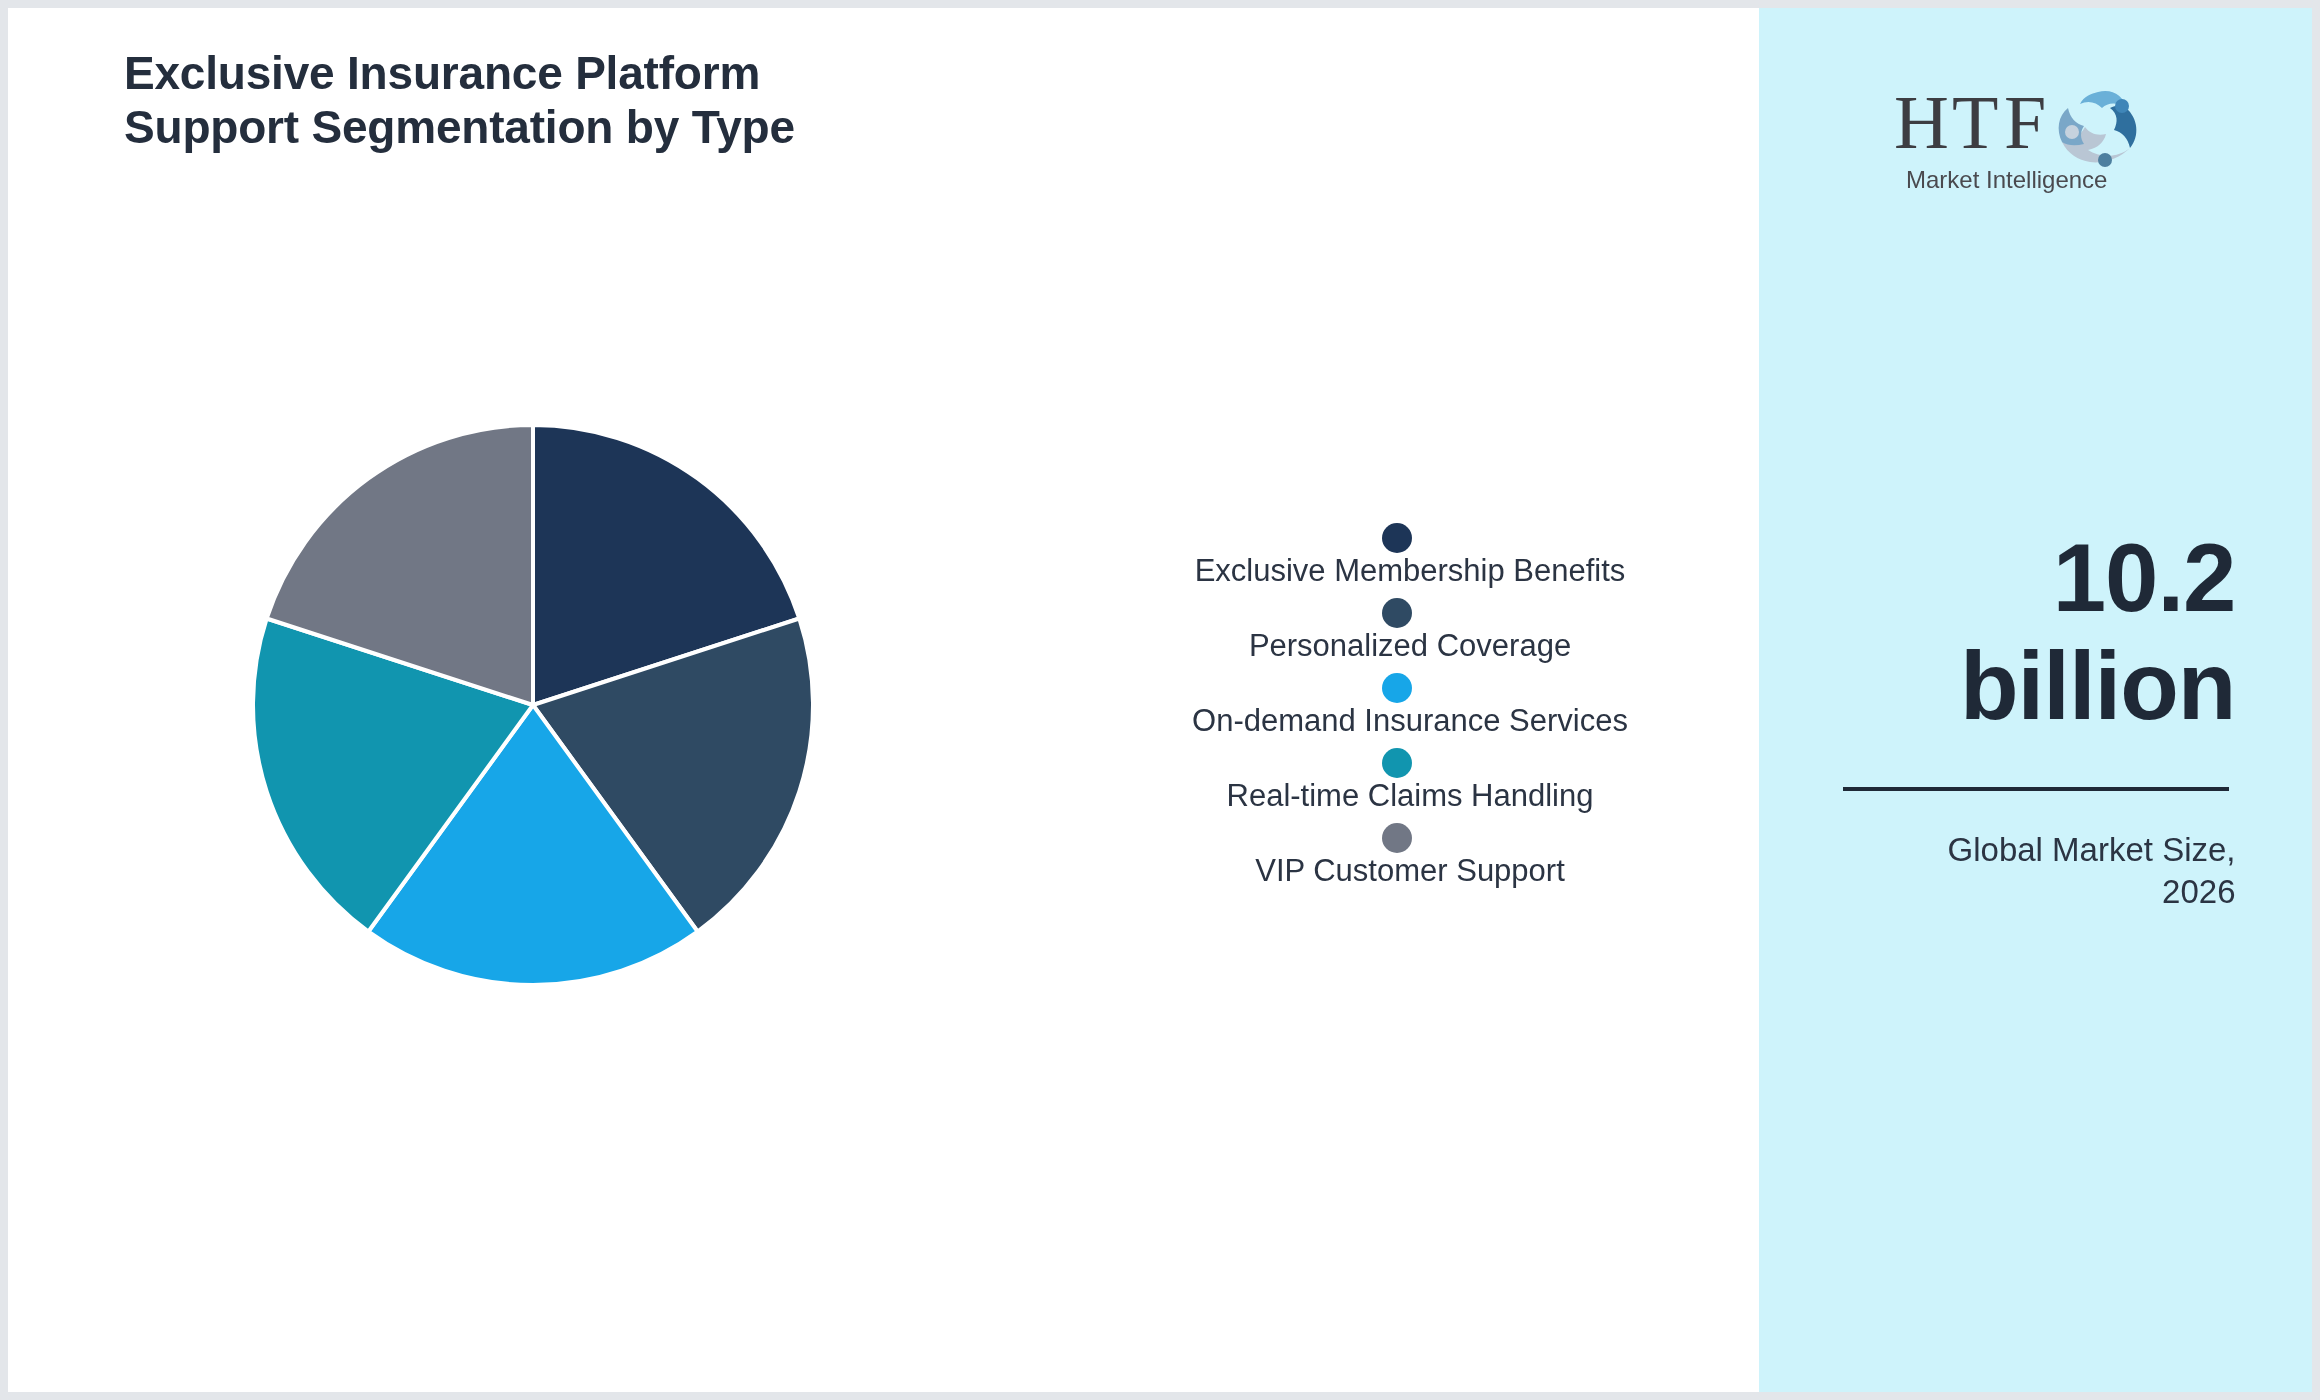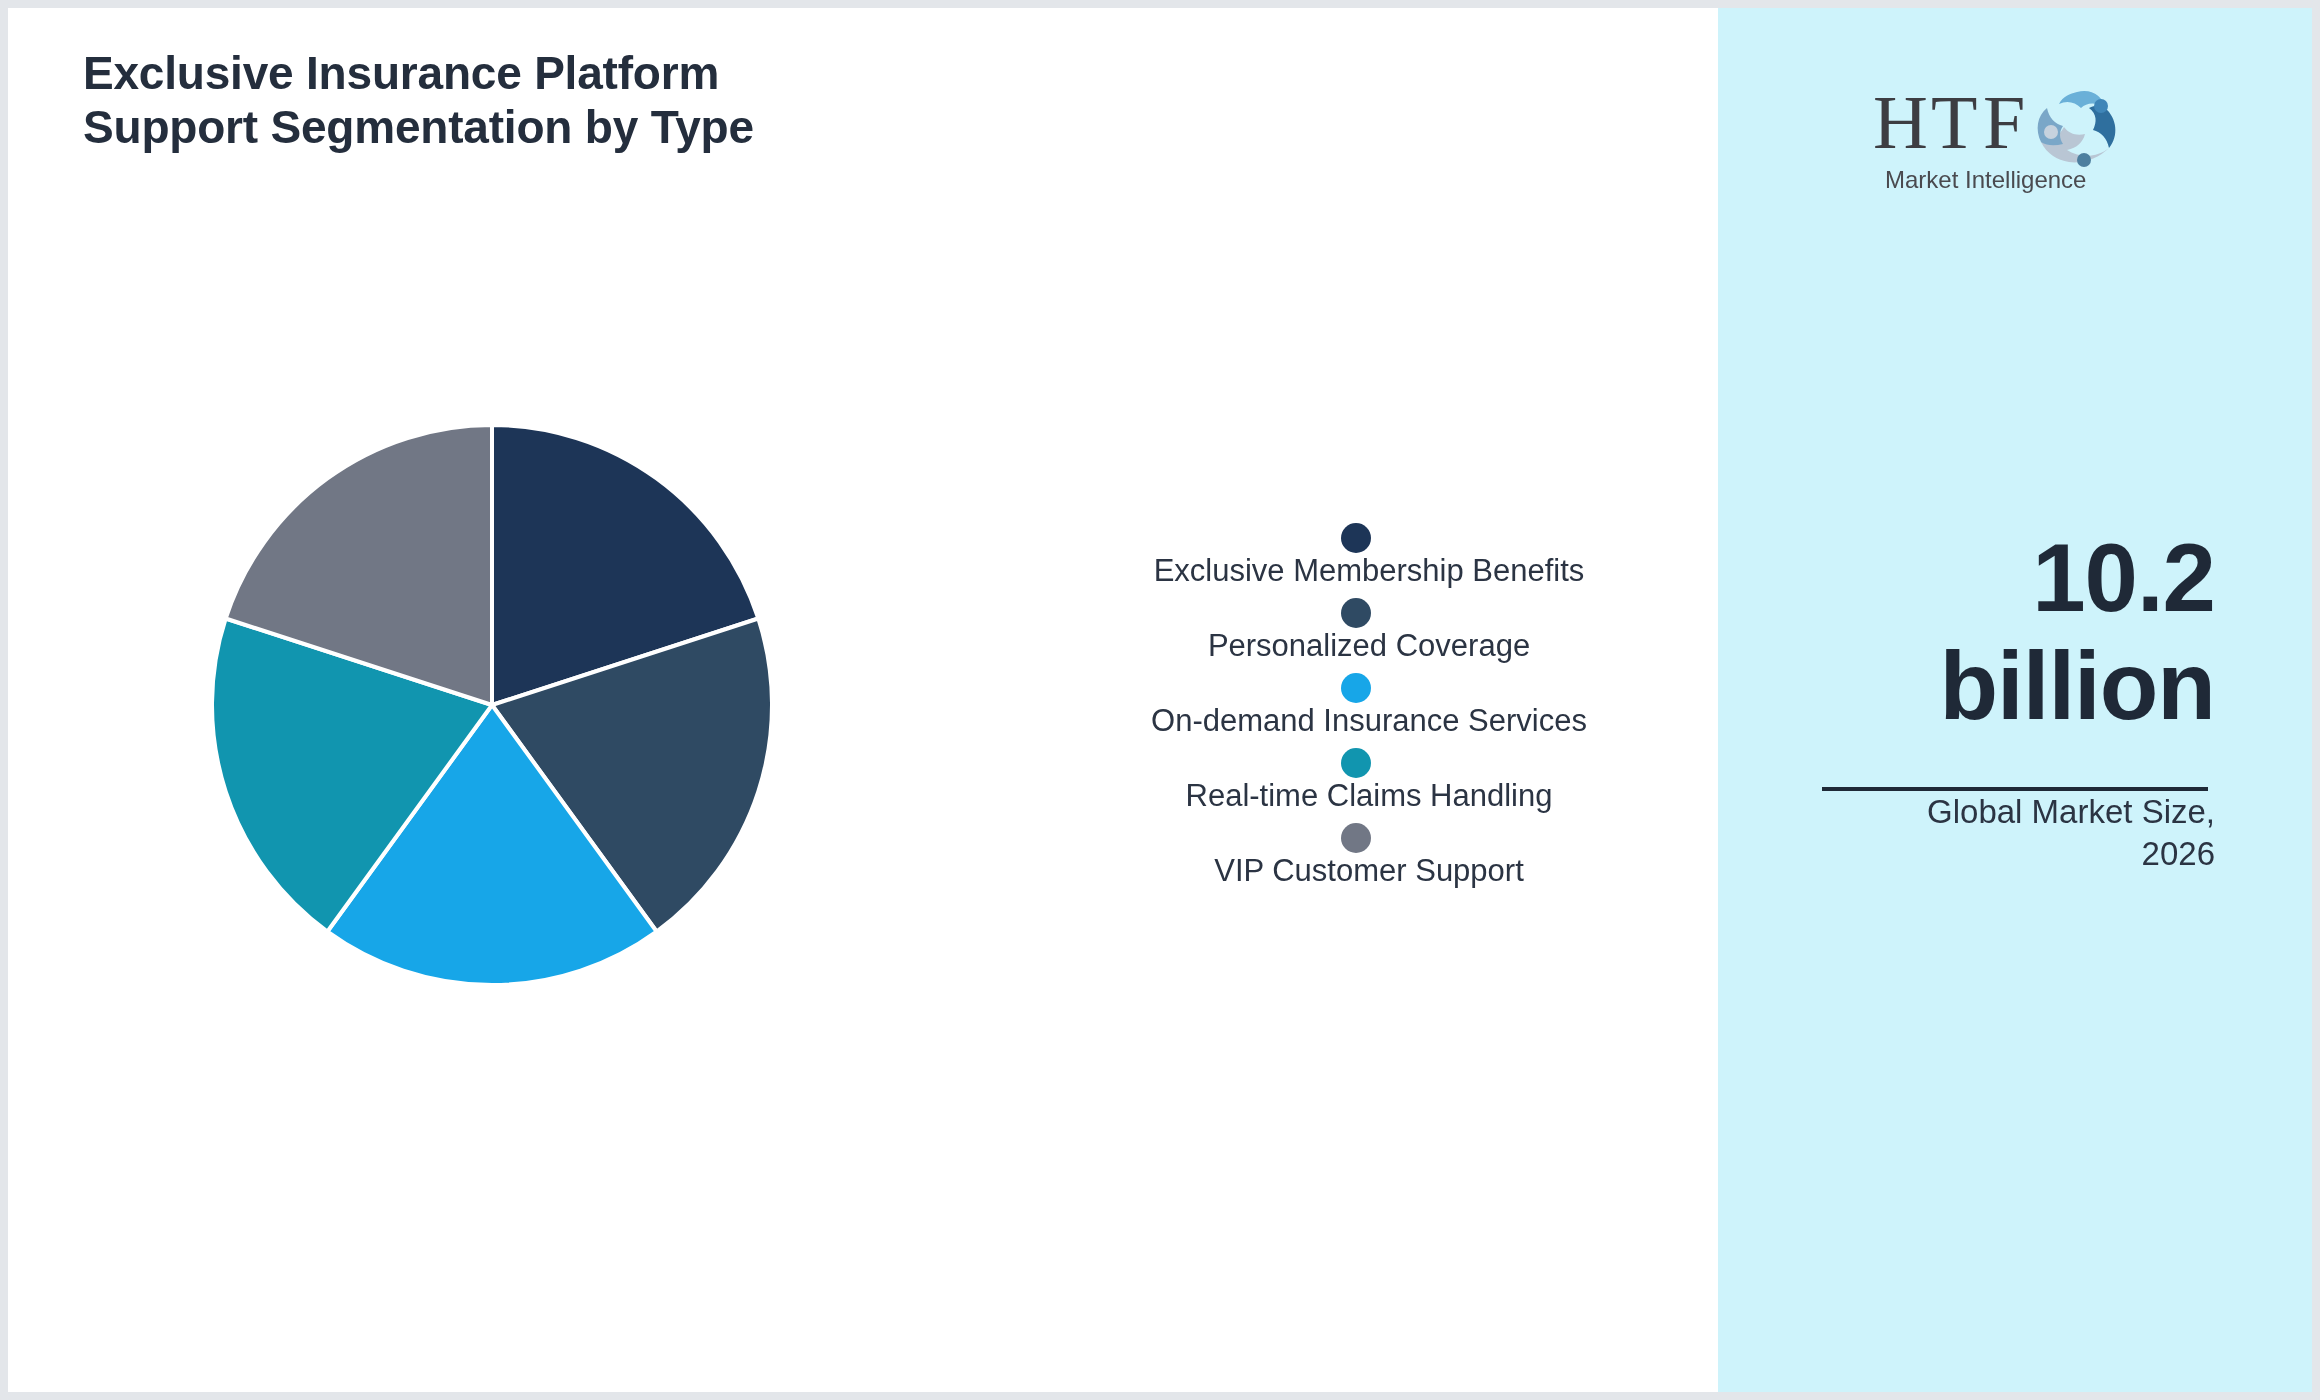--- a/index.html
+++ b/index.html
@@ -16,20 +16,21 @@
     display: flex;
     overflow: hidden;
   }
   
   .main-panel {
     position: relative;
     width: 1710px;
     height: 100%;
     background: #ffffff;
     flex: 0 0 auto;
+    margin-left: 41px;
   }
   .chart-title {
     position: absolute;
     left: 75px; top: 38px;
     width: 1100px;
     font-size: 46px;
     font-weight: bold;
     line-height: 1.18;
     color: #242e3d;
     letter-spacing: -0.2px;
@@ -101,20 +102,21 @@
     color: #1f2937;
     letter-spacing: -1px;
   }
   .stat-rule {
     width: 386px;
     height: 4px;
     background: #1f2937;
     margin: 48px auto 0 auto;
   }
   .stat-caption {
+    margin-top: 38px;
     font-size: 33px;
     line-height: 1.28;
     color: #2b3443;
   }
 </style>
 </head>
 <body>
 
 <div id="infographic">
 

